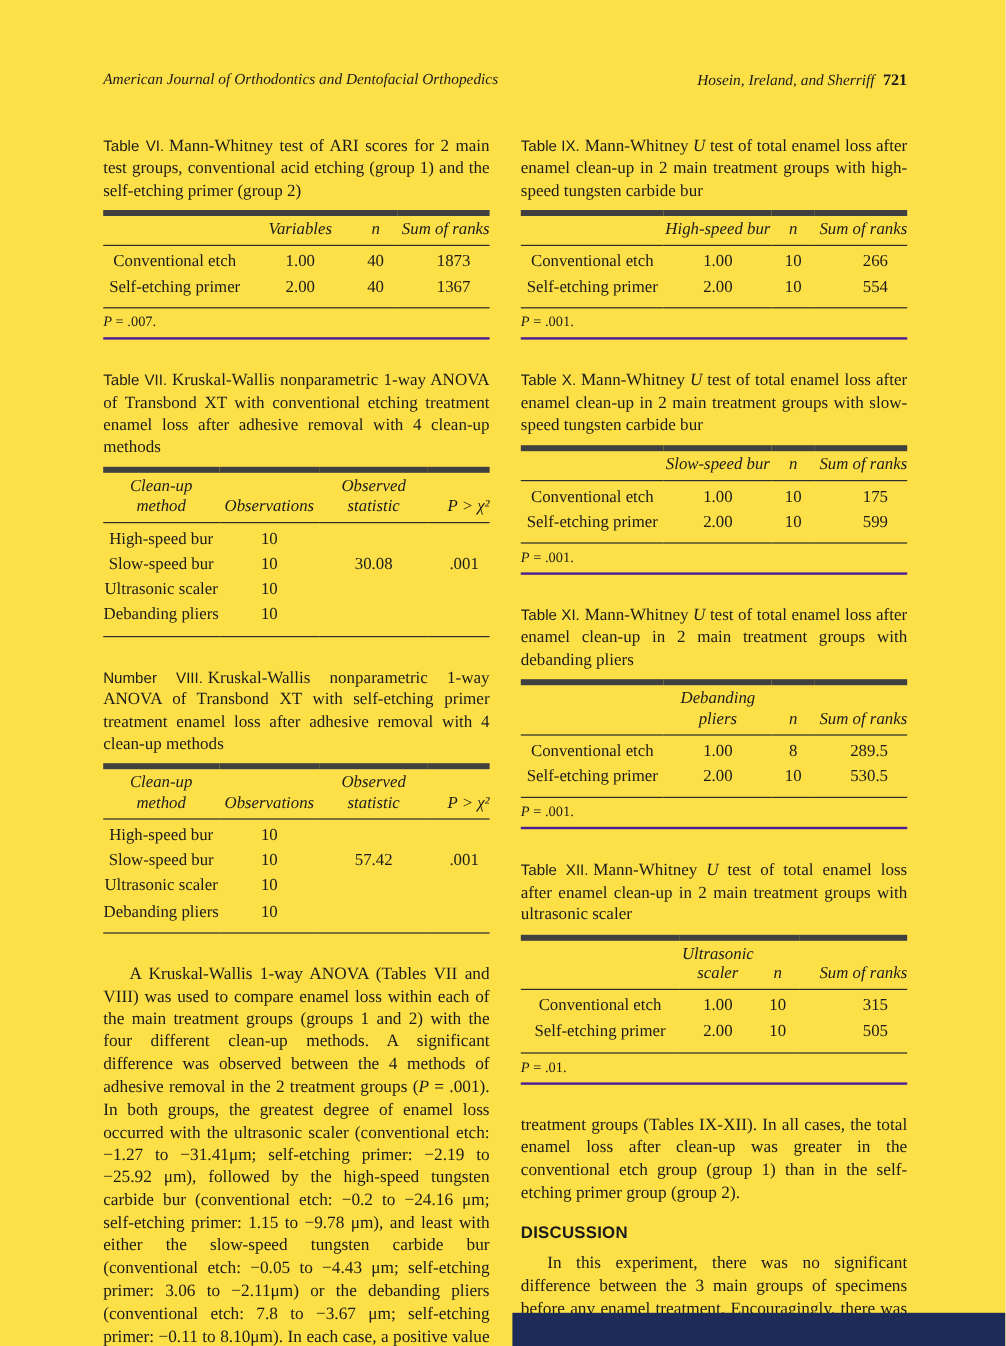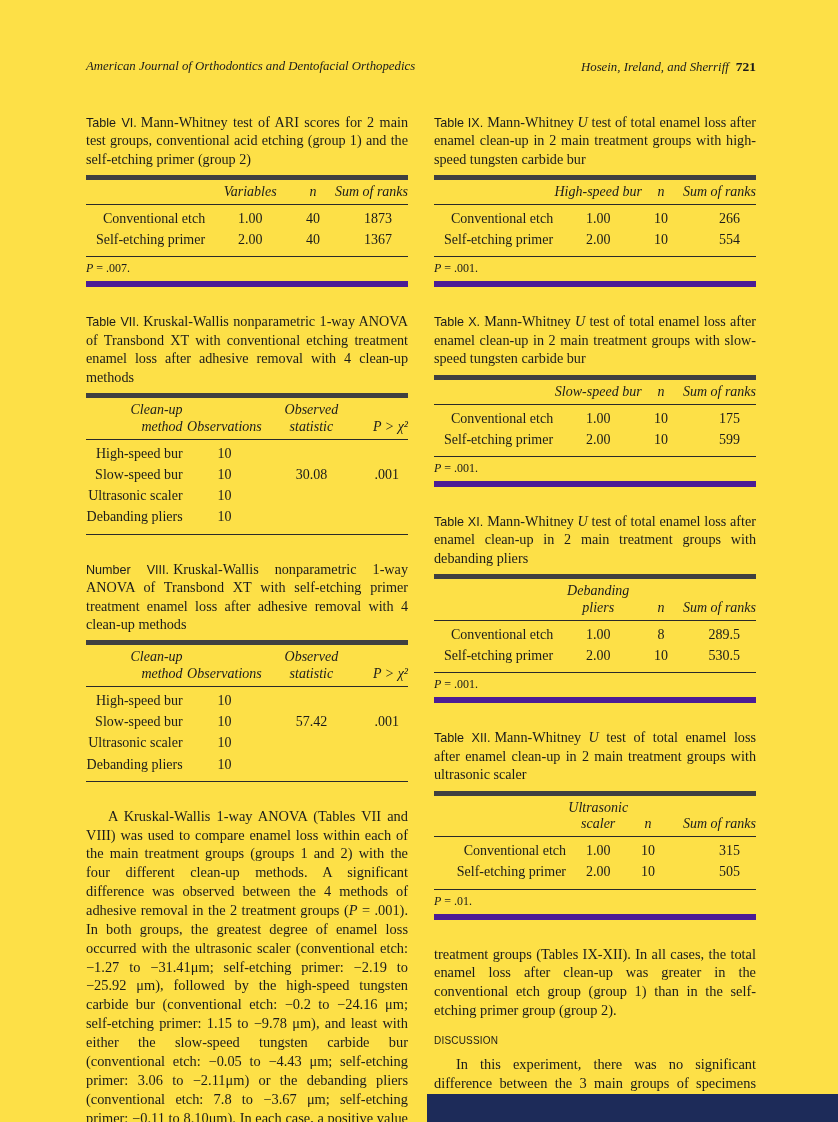--- a/index.html
+++ b/index.html
@@ -56,35 +56,35 @@
   .dt.k4 col.c3 { width: 28%; } .dt.k4 col.c4 { width: 16%; }
   .dt.t12 col.c2 { width: 20%; } .dt.t12 col.c1 { width: 41%; } .dt.t12 col.c4 { width: 28%; }
   .dt th {
     font-style: italic; font-weight: normal;
     border-bottom: 1px solid #2a2a2a;
     padding: 4px 0 3px; vertical-align: bottom; line-height: 1.2;
   }
   .dt td { padding: 1.5px 0; line-height: 1.3; }
   .dt tbody tr:first-child td { padding-top: 5px; }
   .dt tbody tr:last-child td { padding-bottom: 7px; }
-  .al { text-align: right; } .ac { text-align: center; } .ar { text-align: right; }
+  .al { text-align: center; } .ac { text-align: center; } .ar { text-align: right; }
   td.ar { padding-right: 16px; }
   .dt.k4 td.ar { padding-right: 9px; }
   .tfoot {
     font-size: 12px; padding: 4px 0 5px;
-    border-bottom: 6px solid #4c1d95;
+    border-bottom: 2px solid #4c1d95;
   }
 
   
   .body-para { font-size: 14.4px; line-height: 1.31; text-align: justify; }
   .indent { text-indent: 22px; }
   .mt { margin-top: 4px; }
   .dheading {
     font-family: "Liberation Sans", sans-serif;
-    font-weight: normal; font-size: 10px; letter-spacing: .2px;
+    font-weight: bold; font-size: 14px; letter-spacing: .2px;
     margin: 15px 0 9px;
   }
 
   
   .scan-bar {
     position: absolute;
     left: 427px; top: 1094px; width: 411px; height: 28px;
     background: #1d2b59;
   }
 </style>

